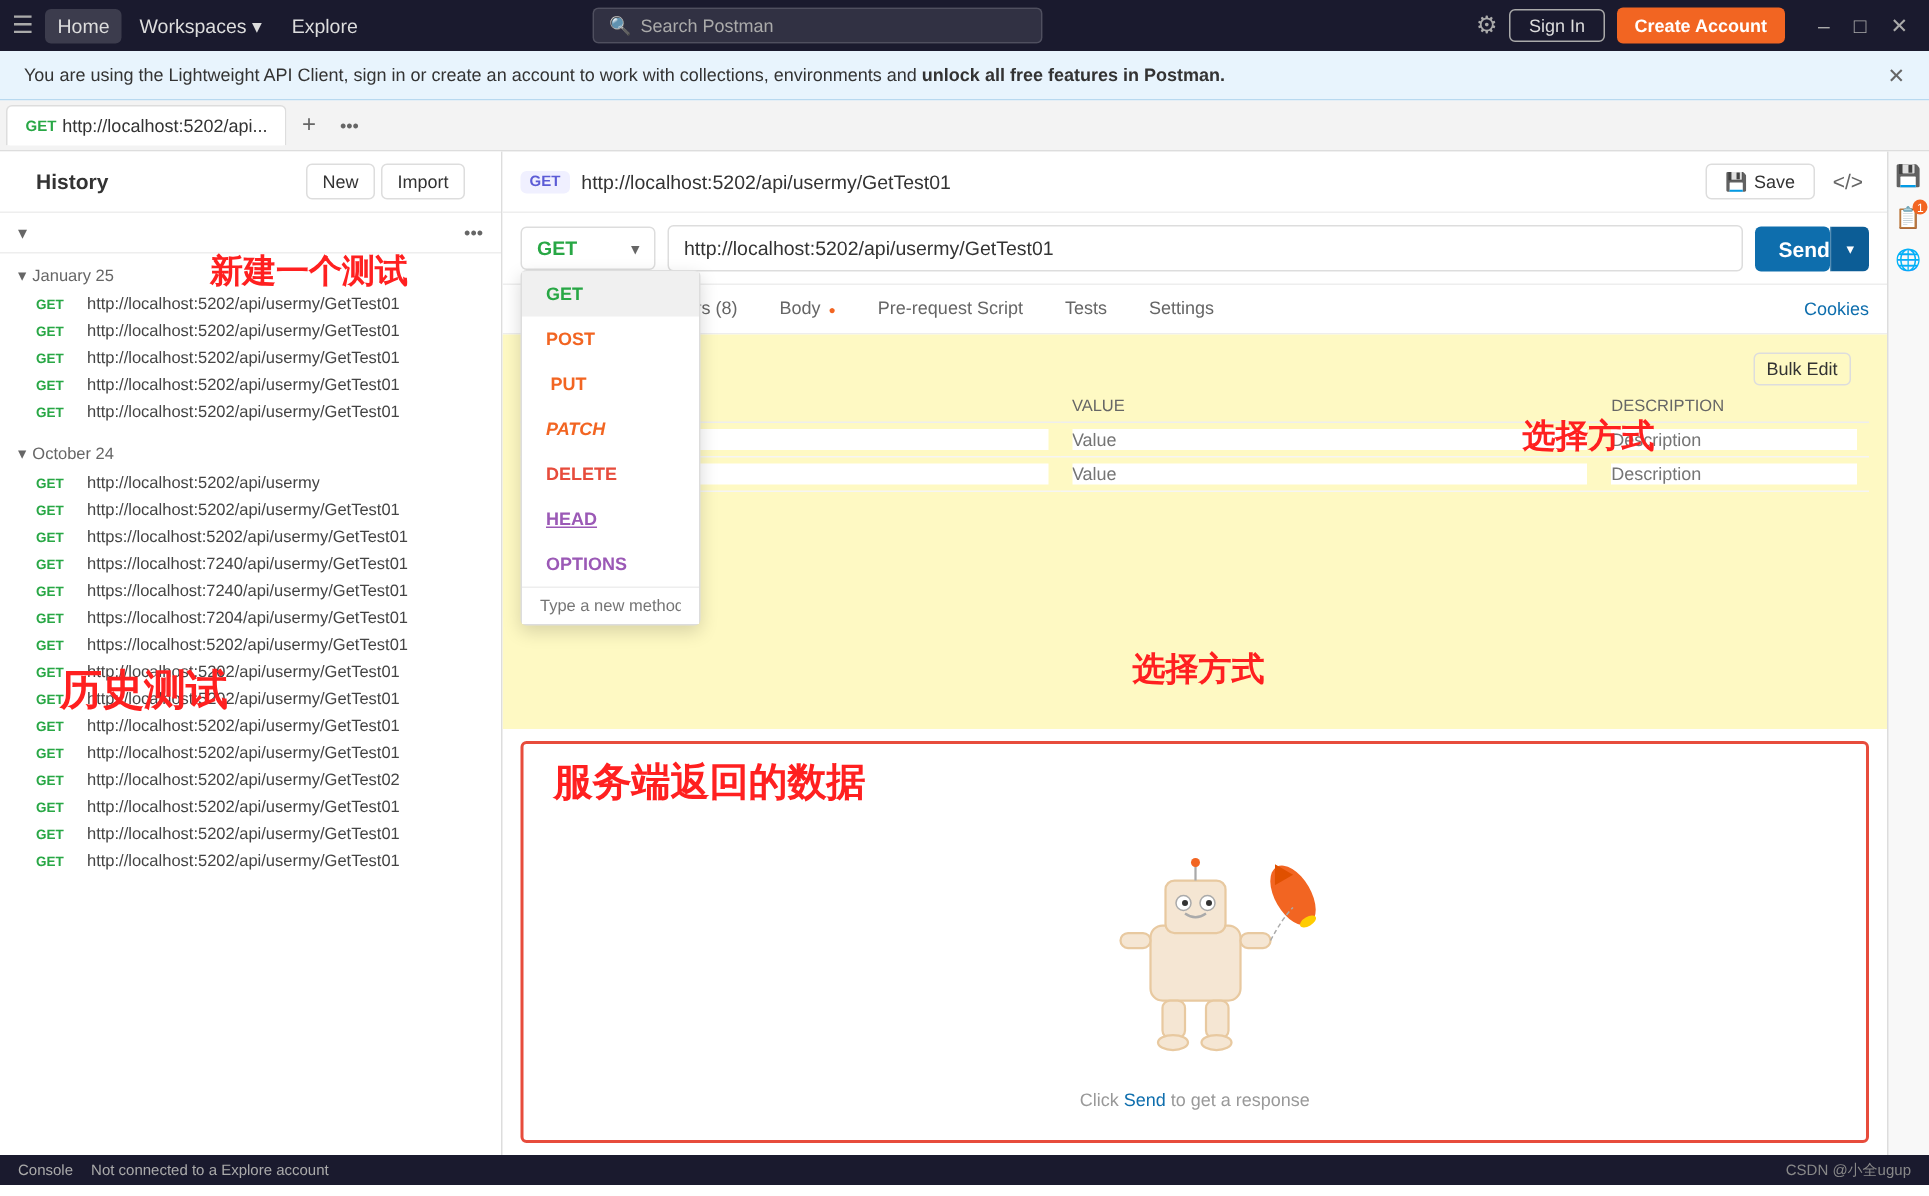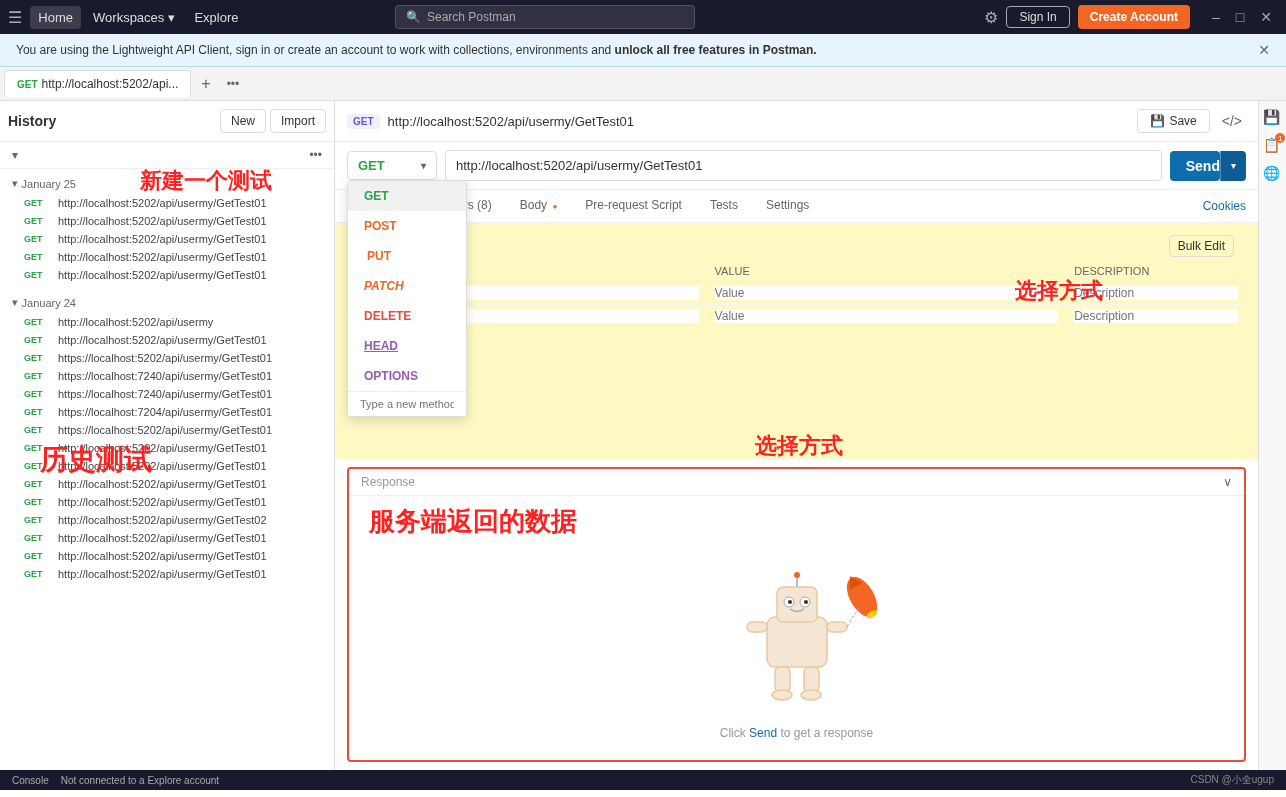--- a/index.html
+++ b/index.html
@@ -54,21 +54,21 @@
     
     .main-layout { display: flex; height: calc(797px - 34px - 40px - 34px - 20px); }
 
     
     .sidebar {
       width: 335px; min-width: 335px; border-right: 1px solid #ddd;
       display: flex; flex-direction: column; background: #fff;
     }
     .sidebar-header {
       display: flex; align-items: center; justify-content: space-between;
-      padding: 8px 8px; border-bottom: 1px solid #eee;
+      padding: 8px 24px; border-bottom: 1px solid #eee;
     }
     .sidebar-title { font-size: 14px; font-weight: 600; color: #333; }
     .sidebar-actions { display: flex; gap: 4px; }
     .sidebar-btn {
       padding: 4px 10px; border-radius: 4px; font-size: 12px; cursor: pointer;
     }
     .btn-new { background: #fff; border: 1px solid #ddd; color: #333; }
     .btn-import { background: #fff; border: 1px solid #ddd; color: #333; }
     .sidebar-filter-row {
       display: flex; align-items: center; justify-content: space-between;
@@ -313,21 +313,21 @@
         </div>
         <div class="history-item">
           <span class="method-badge method-get">GET</span>
           <span class="history-url">http://localhost:5202/api/usermy/GetTest01</span>
         </div>
       </div>
 
       <div class="history-group">
         <div class="history-group-header">
           <span>▾</span>
-          <span>January 24</span>
+          <span>October 24</span>
         </div>
         <div class="history-item">
           <span class="method-badge method-get">GET</span>
           <span class="history-url">http://localhost:5202/api/usermy</span>
         </div>
         <div class="history-item">
           <span class="method-badge method-get">GET</span>
           <span class="history-url">http://localhost:5202/api/usermy/GetTest01</span>
         </div>
         <div class="history-item">
@@ -458,24 +458,20 @@
           <tr>
             <td><input placeholder="Key" style=""></td>
             <td><input placeholder="Value" style=""></td>
             <td><input placeholder="Description" style=""></td>
           </tr>
         </tbody>
       </table>
     </div>
 
     <div class="response-area">
-      <div class="response-header">
-        <span class="response-label">Response</span>
-        <span class="response-chevron">∨</span>
-      </div>
 
       <div style="font-size:26px; font-weight:bold; color:#ff2020; padding:8px 20px;">服务端返回的数据</div>
 
       <div class="response-body">
 
         <div class="robot-illustration">
           <svg width="180" height="140" viewBox="0 0 180 140" xmlns="http://www.w3.org/2000/svg">
 
             <rect x="60" y="50" width="60" height="50" rx="8" fill="#f5e6d3" stroke="#e8c9a0" stroke-width="1.5"></rect>
 

